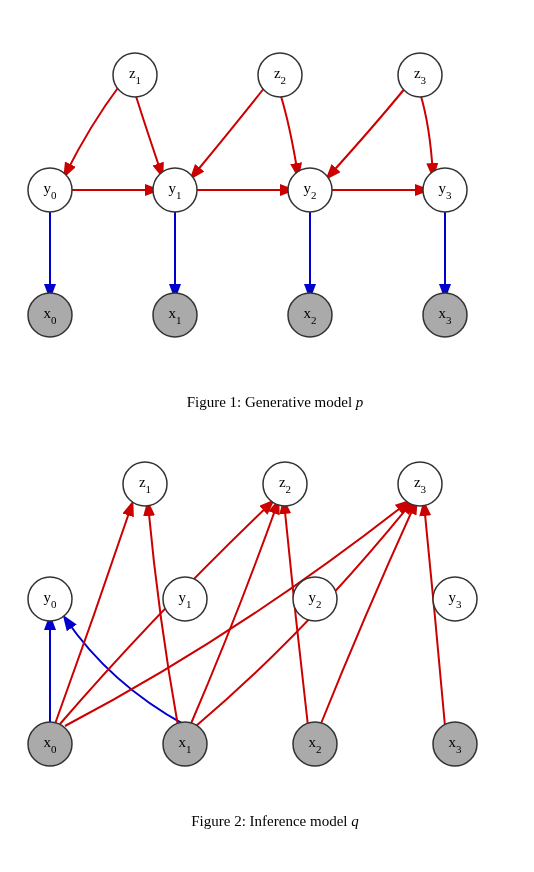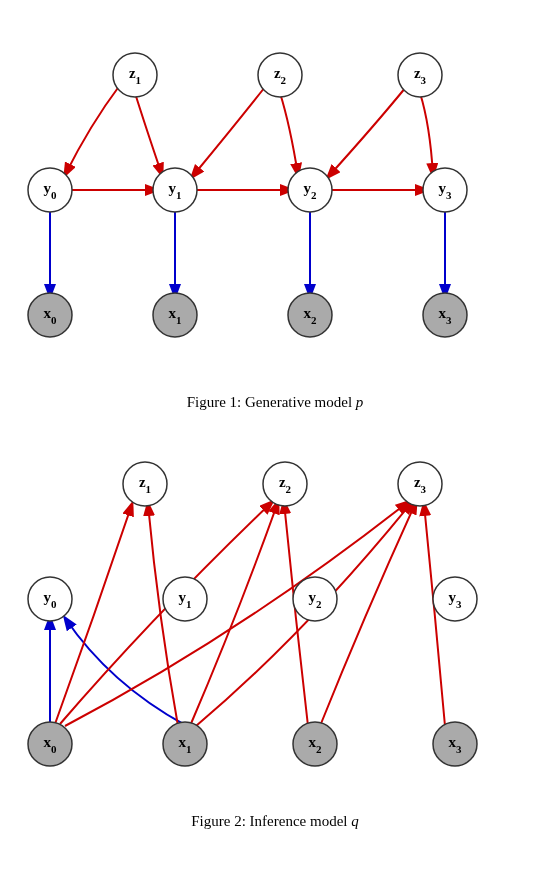--- a/index.html
+++ b/index.html
@@ -7,21 +7,20 @@
       width: 534px;
       height: 872px;
       background: #fff;
       font-family: 'Times New Roman', Times, serif;
       overflow: hidden;
       position: relative;
     }
     .diagram-container {
       position: relative;
       width: 534px;
-      font-weight: bold;
     }
     #diagram1 {
       height: 390px;
     }
     #diagram2 {
       height: 420px;
     }
     .caption {
       text-align: center;
       font-size: 15px;

